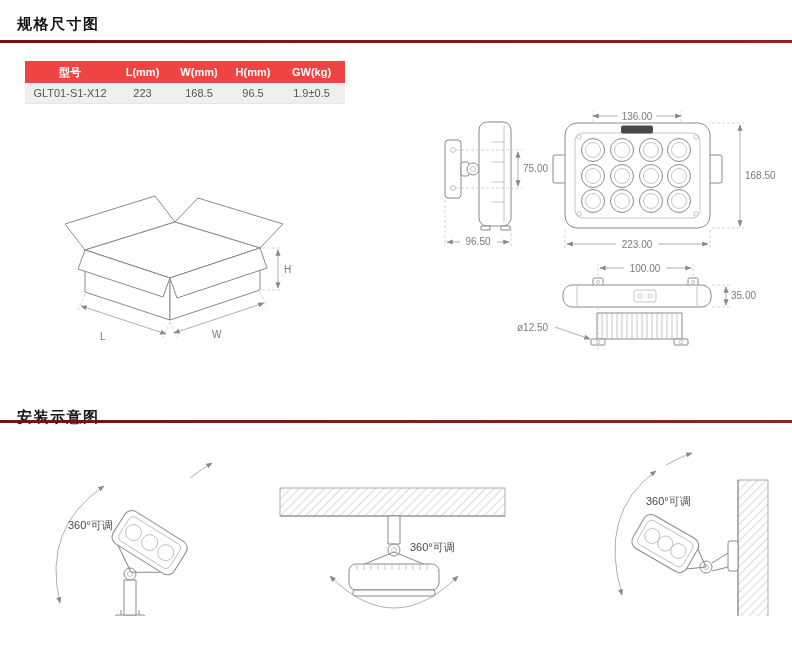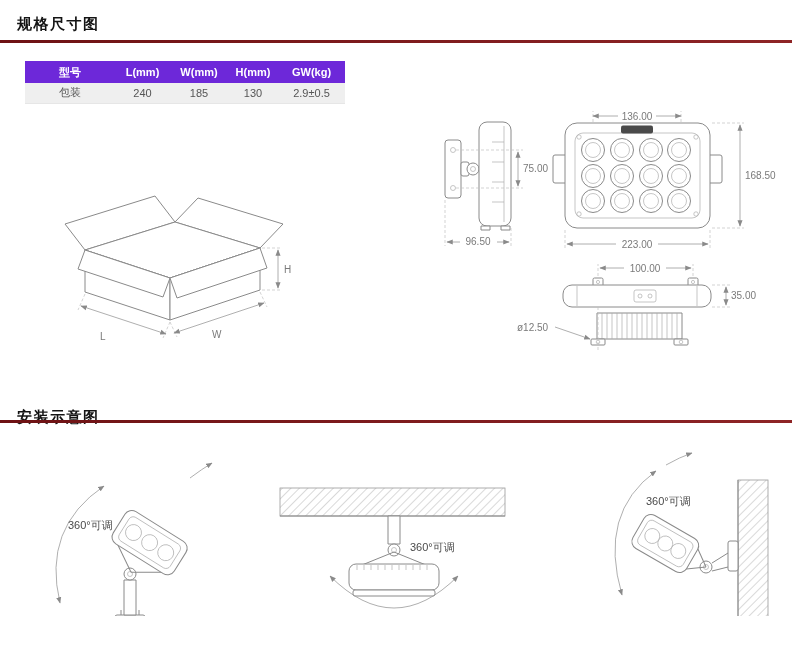--- a/index.html
+++ b/index.html
@@ -3,21 +3,21 @@
 <meta charset="utf-8">
 <style>
   * { margin:0; padding:0; box-sizing:border-box; }
   html,body { background:#fff; }
   body { font-family:"Liberation Sans", sans-serif; }
   .sheet { position:relative; width:792px; height:616px; background:#fff; overflow:hidden; }
   .abs { position:absolute; }
   .sec-title { position:absolute; left:17px; font-size:15px; font-weight:bold; color:#141414; letter-spacing:1.5px; }
   .sec-rule { position:absolute; left:0; width:792px; height:3px; background:linear-gradient(90deg,#6e1214,#8e2426); }
   .spec-table { position:absolute; left:25px; top:61px; border-collapse:collapse; table-layout:fixed; }
-  .spec-table th { background:#6d28d9; color:#fff; font-size:11px; font-weight:bold; height:22px; text-align:center; }
+  .spec-table th { background:#ef4444; color:#fff; font-size:11px; font-weight:bold; height:22px; text-align:center; }
   .spec-table td { font-size:11px; color:#555; height:20px; text-align:center; border-bottom:1px solid #e6e6e6; }
   .spec-table tbody tr:nth-child(1) { background:#efefef; }
   .spec-table tbody tr:nth-child(2) { background:#fcfcfc; }
   svg { overflow:visible; }
   .ln { stroke:#8a8a8a; stroke-width:1; fill:none; stroke-linejoin:round; }
   .lnthin { stroke:#adadad; stroke-width:.7; fill:none; }
   .ext { stroke:#c0c0c0; stroke-width:.7; stroke-dasharray:3 2; fill:none; }
   .dim { stroke:#9a9a9a; stroke-width:.8; fill:none; }
   .wbg { fill:#fff; }
   .dimtxt { font-family:"Liberation Sans",sans-serif; font-size:10px; fill:#7a7a7a; }
@@ -44,25 +44,25 @@
       <tr>
         <th>型号</th>
         <th>L(mm)</th>
         <th>W(mm)</th>
         <th>H(mm)</th>
         <th>GW(kg)</th>
       </tr>
     </thead>
     <tbody>
       <tr>
-        <td>包装</td>
-        <td>240</td>
-        <td>185</td>
-        <td>130</td>
-        <td>2.9±0.5</td>
+        <td>GLT01-S1-X12</td>
+        <td>223</td>
+        <td>168.5</td>
+        <td>96.5</td>
+        <td>1.9±0.5</td>
       </tr>
     </tbody>
   </table>
 
   <svg class="abs" style="left:40px;top:100px" width="752" height="268" viewBox="0 0 752 268">
     <defs>
       <marker id="arr" viewBox="0 0 10 10" refX="9" refY="5" markerWidth="8" markerHeight="8" orient="auto-start-reverse">
         <path d="M0,1 L10,5 L0,9 z" fill="#8a8a8a"></path>
       </marker>
       <pattern id="hatch" width="6" height="6" patternUnits="userSpaceOnUse" patternTransform="rotate(45)">

